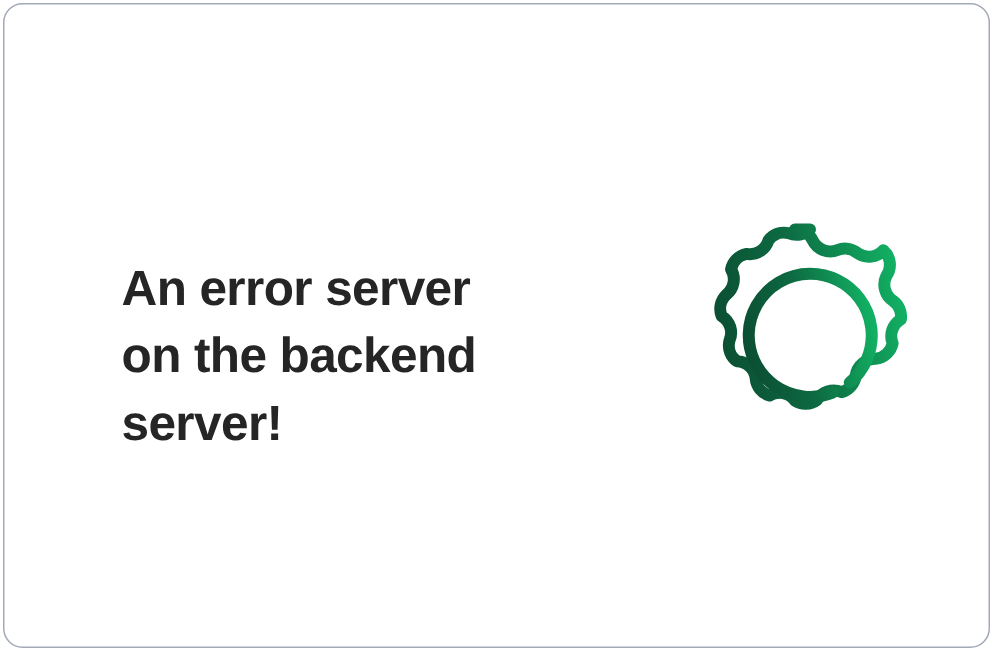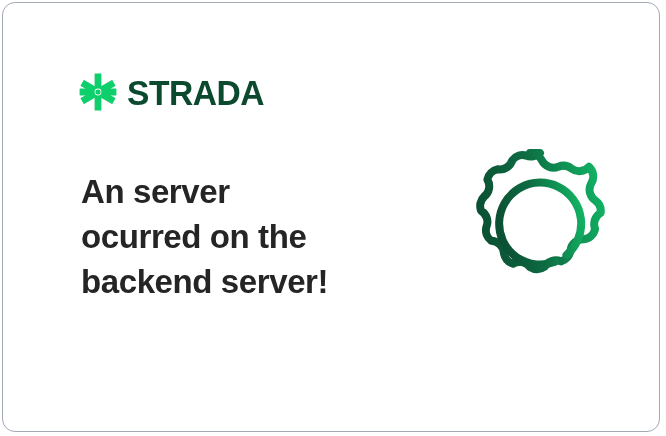--- a/index.html
+++ b/index.html
@@ -82,46 +82,22 @@
     display: block;
     width: 100%;
     height: 100%;
   }
 </style>
 </head>
 <body>
 
 <div class="error-card">
 
-  <div class="brand">
-    <span class="brand-mark-wrap">
-      <svg class="brand-mark" viewBox="0 0 38 38" aria-hidden="true">
-        <g fill="#0fce6c">
 
-          <rect x="15.6" y="0.6" width="6.8" height="36.8" rx="0.4"></rect>
-
-          <rect x="0.6" y="15.6" width="36.8" height="6.8" rx="0.4"></rect>
-
-          <rect x="15.6" y="0.6" width="6.8" height="36.8" rx="0.4" transform="rotate(60 19 19)"></rect>
-
-          <rect x="15.6" y="0.6" width="6.8" height="36.8" rx="0.4" transform="rotate(-60 19 19)"></rect>
-        </g>
-
-        <g fill="#ffffff">
-          <circle cx="19" cy="19" r="3.4"></circle>
-        </g>
-        <g fill="#0fce6c">
-          <circle cx="19" cy="19" r="2.6"></circle>
-        </g>
-      </svg>
-    </span>
-    <span class="brand-wordmark">STRADA</span>
-  </div>
-
-  <p class="error-message">An server ocurred on the backend server!</p>
+  <p class="error-message">An error server on the backend server!</p>
 
   <div class="gear-illustration">
     <svg viewBox="0 0 168 164" aria-hidden="true">
       <defs>
         <linearGradient id="gearGrad" x1="0" y1="0.55" x2="1" y2="0.35">
           <stop offset="0%" stop-color="#0b5033"></stop>
           <stop offset="45%" stop-color="#0d6b42"></stop>
           <stop offset="100%" stop-color="#12b063"></stop>
         </linearGradient>
       </defs>

